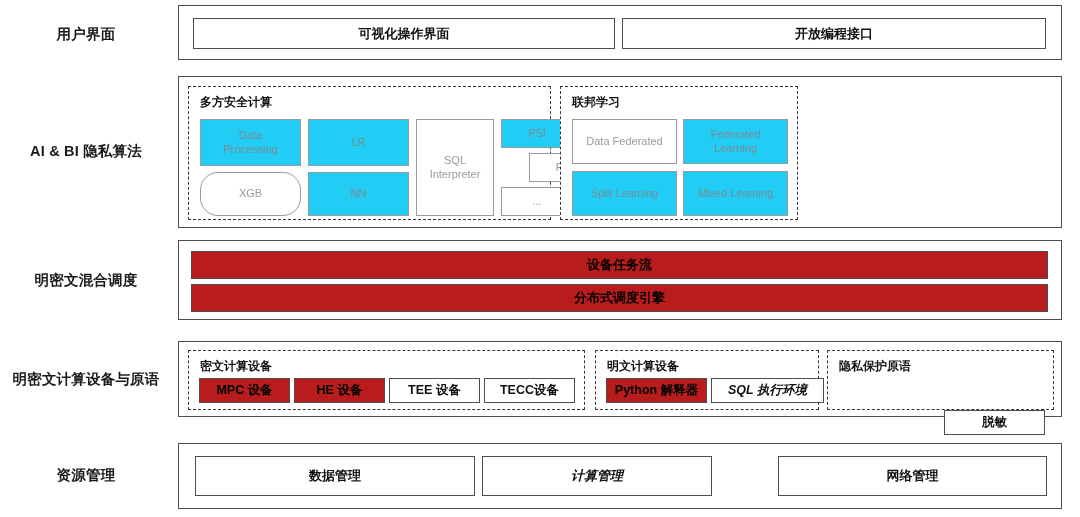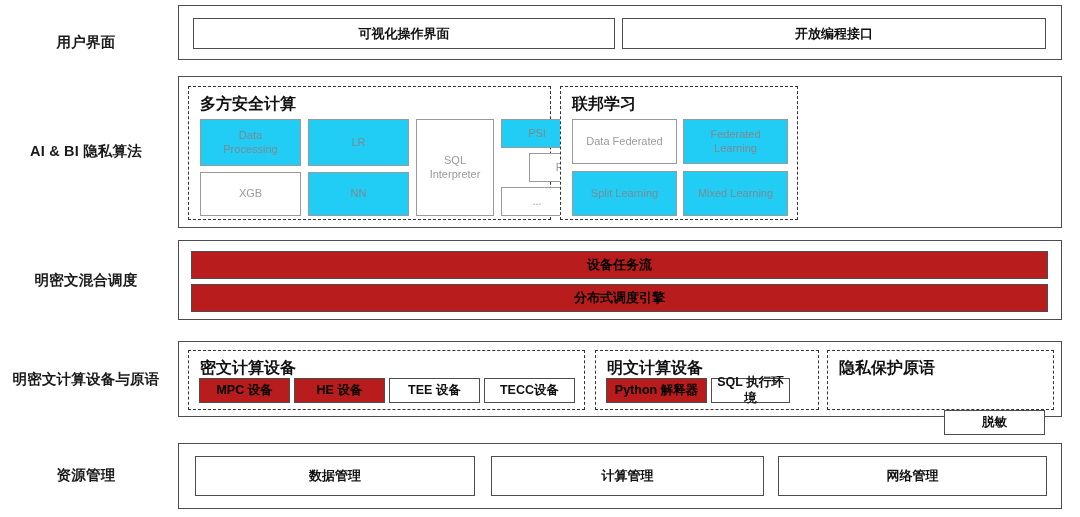--- a/index.html
+++ b/index.html
@@ -40,21 +40,21 @@
   .dashed-group {
     position: absolute;
     box-sizing: border-box;
     border: 1.6px dashed #333333;
     background: #ffffff;
   }
   .group-title {
     position: absolute;
     left: 11px;
     top: 7px;
-    font-size: 16px;
+    font-size: 12px;
     font-weight: bold;
     color: #111111;
     white-space: nowrap;
   }
 
   
   .cell {
     position: absolute;
     box-sizing: border-box;
     display: flex;
@@ -84,21 +84,21 @@
   .cell.strong.cyan {
     background: #b91c1c;
     border-color: #4d4d4d;
     color: #000000;
   }
   .cell.wide-label { font-size: 13px; }
 </style>
 </head>
 <body>
 
-<div class="layer-label" style="top:26px;margin-top:8px;">用户界面</div>
+<div class="layer-label" style="top:26px;">用户界面</div>
 <div class="layer-label" style="top:143px;">AI &amp; BI 隐私算法</div>
 <div class="layer-label" style="top:272px;">明密文混合调度</div>
 <div class="layer-label" style="top:371px;">明密文计算设备与原语</div>
 <div class="layer-label" style="top:467px;">资源管理</div>
 
 <div class="row-box" style="left:178px; top:5px; width:884px; height:55px;">
   <div class="cell strong wide-label" style="left:14px; top:12px; width:422px; height:31px;">可视化操作界面</div>
   <div class="cell strong wide-label" style="left:443px; top:12px; width:424px; height:31px;">开放编程接口</div>
 </div>
 
@@ -107,21 +107,21 @@
   <div class="dashed-group" style="left:9px; top:9px; width:363px; height:134px;">
     <div class="group-title">多方安全计算</div>
     <div class="cell cyan" style="left:11px; top:32px; width:101px; height:47px;">Data
 Processing</div>
     <div class="cell cyan" style="left:119px; top:32px; width:101px; height:47px;">LR</div>
     <div class="cell" style="left:227px; top:32px; width:78px; height:97px;">SQL
 Interpreter</div>
     <div class="cell cyan" style="left:312px; top:32px; width:72px; height:29px;">PSI</div>
     <div class="cell" style="left:312px; top:66px; width:72px; height:29px;margin-left:28px;">PIR</div>
     <div class="cell" style="left:312px; top:100px; width:72px; height:29px;">...</div>
-    <div class="cell" style="left:11px; top:85px; width:101px; height:44px;">XGB</div>
+    <div class="cell" style="left:11px; top:85px; width:101px; height:44px;border-radius:18px;">XGB</div>
     <div class="cell cyan" style="left:119px; top:85px; width:101px; height:44px;">NN</div>
   </div>
 
   <div class="dashed-group" style="left:381px; top:9px; width:238px; height:134px;">
     <div class="group-title">联邦学习</div>
     <div class="cell" style="left:11px; top:32px; width:105px; height:45px;">Data Federated</div>
     <div class="cell cyan" style="left:122px; top:32px; width:105px; height:45px;">Federated
 Learning</div>
     <div class="cell cyan" style="left:11px; top:84px; width:105px; height:45px;">Split Learning</div>
     <div class="cell cyan" style="left:122px; top:84px; width:105px; height:45px;">Mixed Learning</div>
@@ -141,27 +141,27 @@
     <div class="group-title">密文计算设备</div>
     <div class="cell strong cyan" style="left:10px; top:27px; width:91px; height:25px;">MPC 设备</div>
     <div class="cell strong cyan" style="left:105px; top:27px; width:91px; height:25px;">HE 设备</div>
     <div class="cell strong" style="left:200px; top:27px; width:91px; height:25px;">TEE 设备</div>
     <div class="cell strong" style="left:295px; top:27px; width:91px; height:25px;">TECC设备</div>
   </div>
 
   <div class="dashed-group" style="left:416px; top:8px; width:224px; height:60px;">
     <div class="group-title">明文计算设备</div>
     <div class="cell strong cyan" style="left:10px; top:27px; width:101px; height:25px;">Python 解释器</div>
-    <div class="cell strong" style="left:115px; top:27px; width:79px; height:25px;">SQL 执行环境</div>
+    <div class="cell strong" style="left:115px; top:27px; width:113px; height:25px;font-style:italic;">SQL 执行环境</div>
   </div>
 
   <div class="dashed-group" style="left:648px; top:8px; width:227px; height:60px;">
     <div class="group-title">隐私保护原语</div>
     <div class="cell strong" style="left:116px; top:27px; width:101px; height:25px;margin-top:32px;">脱敏</div>
   </div>
 
 </div>
 
 <div class="row-box" style="left:178px; top:443px; width:884px; height:66px;">
   <div class="cell strong wide-label" style="left:16px; top:12px; width:280px; height:40px;">数据管理</div>
-  <div class="cell strong wide-label" style="left:312px; top:12px; width:273px; height:40px;">计算管理</div>
+  <div class="cell strong wide-label" style="left:303px; top:12px; width:230px; height:40px;font-style:italic;">计算管理</div>
   <div class="cell strong wide-label" style="left:599px; top:12px; width:269px; height:40px;">网络管理</div>
 </div>
 
 </body></html>

